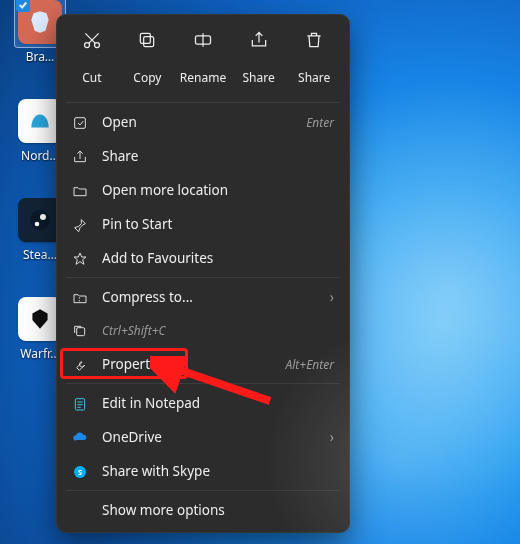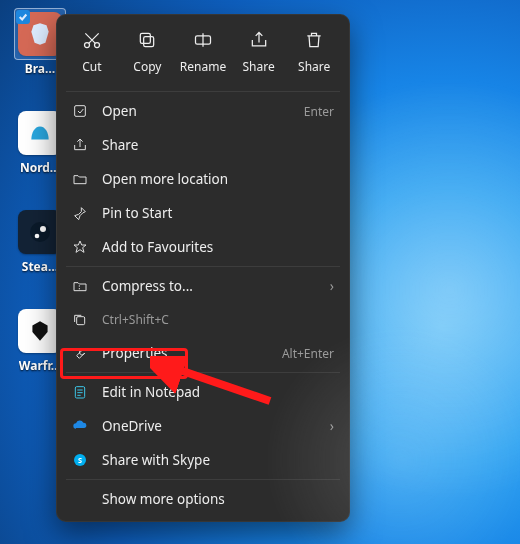--- a/index.html
+++ b/index.html
@@ -11,46 +11,46 @@
   
   body::before, body::after {
     content: ""; position: absolute; border-radius: 50%;
     background: radial-gradient(circle, rgba(255,255,255,0.25), rgba(255,255,255,0) 60%);
     filter: blur(2px);
   }
   body::before { width: 500px; height: 500px; right: -180px; top: 40px; }
   body::after  { width: 320px; height: 320px; right: -40px; top: 300px; opacity:.6 }
 
   
-  .desktop { position: absolute; left: 10px; top: 12px; width: 60px; font-weight: bold; }
+  .desktop { position: absolute; left: 10px; top: 0; width: 60px; }
   .dicon { display:flex; flex-direction:column; align-items:center; margin-bottom:34px; cursor:pointer; }
   .dicon .tile { width:44px; height:44px; border-radius:8px; display:flex; align-items:center; justify-content:center; box-shadow:0 1px 2px rgba(0,0,0,.3); position:relative; }
   .dicon .tile.sel::after{ content:""; position:absolute; inset:-4px; border:1px solid rgba(255,255,255,.5); background:rgba(120,180,255,.25); border-radius:4px;}
   .dicon .tile.sel .chk{ position:absolute; top:-2px; left:-2px; width:14px; height:14px; background:#0078d4; border-radius:3px; display:flex; align-items:center; justify-content:center;}
   .dicon .tile.sel .chk svg{width:10px;height:10px;stroke:#fff;stroke-width:2.5;fill:none}
   .dicon .lbl { color:#fff; font-size:12px; text-shadow:0 1px 2px rgba(0,0,0,.8); margin-top:4px; max-width:60px; text-align:center; white-space:nowrap; overflow:hidden; }
 
   
   .menu {
     position:absolute; left:56px; top:14px; width:294px;
     background:#2c2c2c; color:#eee; border-radius:10px;
     box-shadow:0 12px 30px rgba(0,0,0,.5), 0 0 0 1px rgba(255,255,255,.05) inset;
     padding:6px 0 6px 0; font-size:13.5px;
   }
   .toprow { display:flex; justify-content:space-around; padding:6px 8px 10px 8px; }
-  .topbtn { display:flex; flex-direction:column; align-items:center; gap:8px; width:54px; cursor:pointer; border-radius:6px; padding:4px 0;}
+  .topbtn { display:flex; flex-direction:column; align-items:center; gap:19px; width:54px; cursor:pointer; border-radius:6px; padding:4px 0;}
   .topbtn .ic{ width:20px; height:20px; stroke:#eee; fill:none; stroke-width:1.5; }
   .topbtn .tl{ font-size:12px; color:#eee;}
   hr.sep{ border:none; border-top:1px solid #3d3d3d; margin:2px 10px; }
 
-  .row { display:flex; align-items:center; gap:14px; padding:8px 16px; cursor:pointer; position:relative;}
+  .row { display:flex; align-items:flex-end; gap:14px; padding:8px 16px; cursor:pointer; position:relative;}
   .row .ic{ width:16px; height:16px; stroke:#ddd; fill:none; stroke-width:1.5; flex:0 0 16px;}
   .row .ic.fill{ fill:#ddd; stroke:none;}
   .row .txt{ flex:1 1 auto; }
-  .row .hint{ color:#9a9a9a; font-size:12px; }
+  .row .hint{ color:#9a9a9a; font-size:12px;font-style:italic; }
   .row .chev{ color:#9a9a9a; }
 
   .highlight-box{ position:absolute; border:3px solid #ff1a1a; border-radius:4px; pointer-events:none; }
   .arrow{ position:absolute; pointer-events:none; }
 </style>
 </head>
 <body>
 
 <div class="desktop">
   <div class="dicon">

